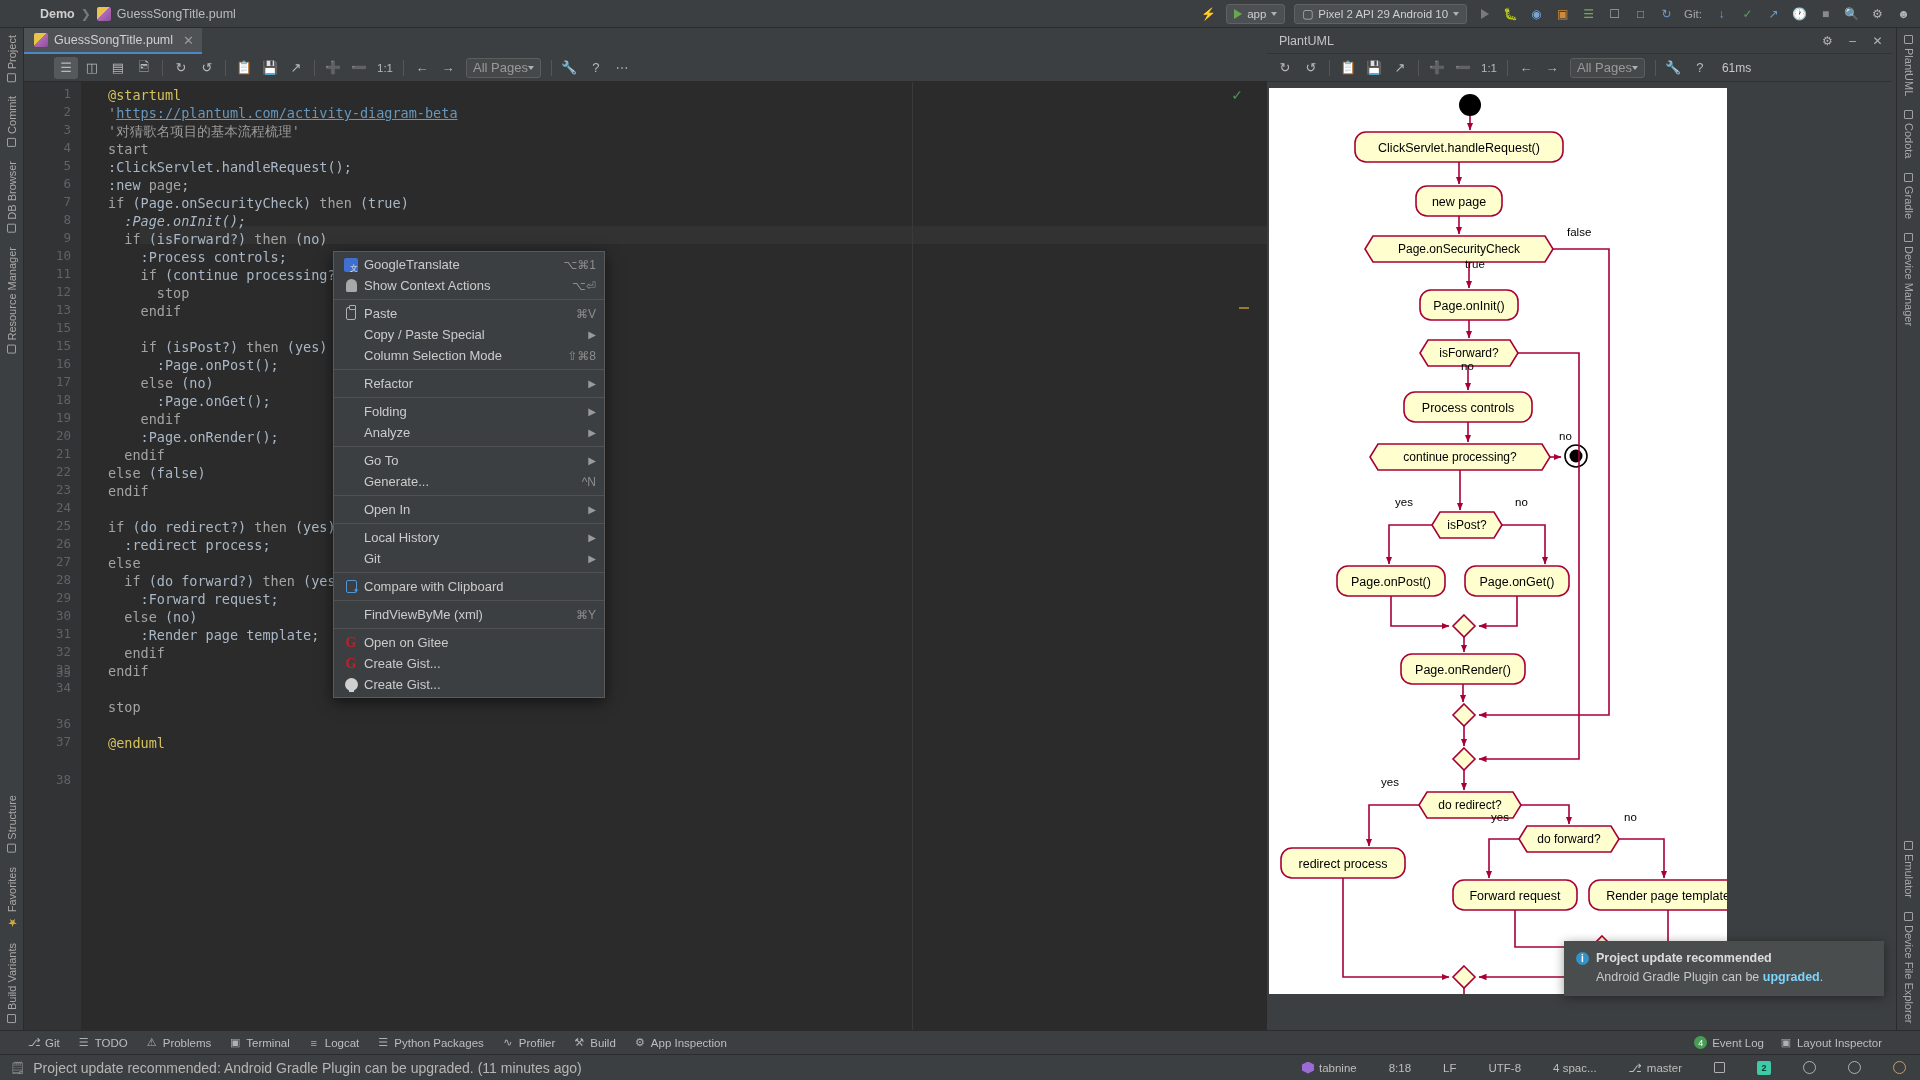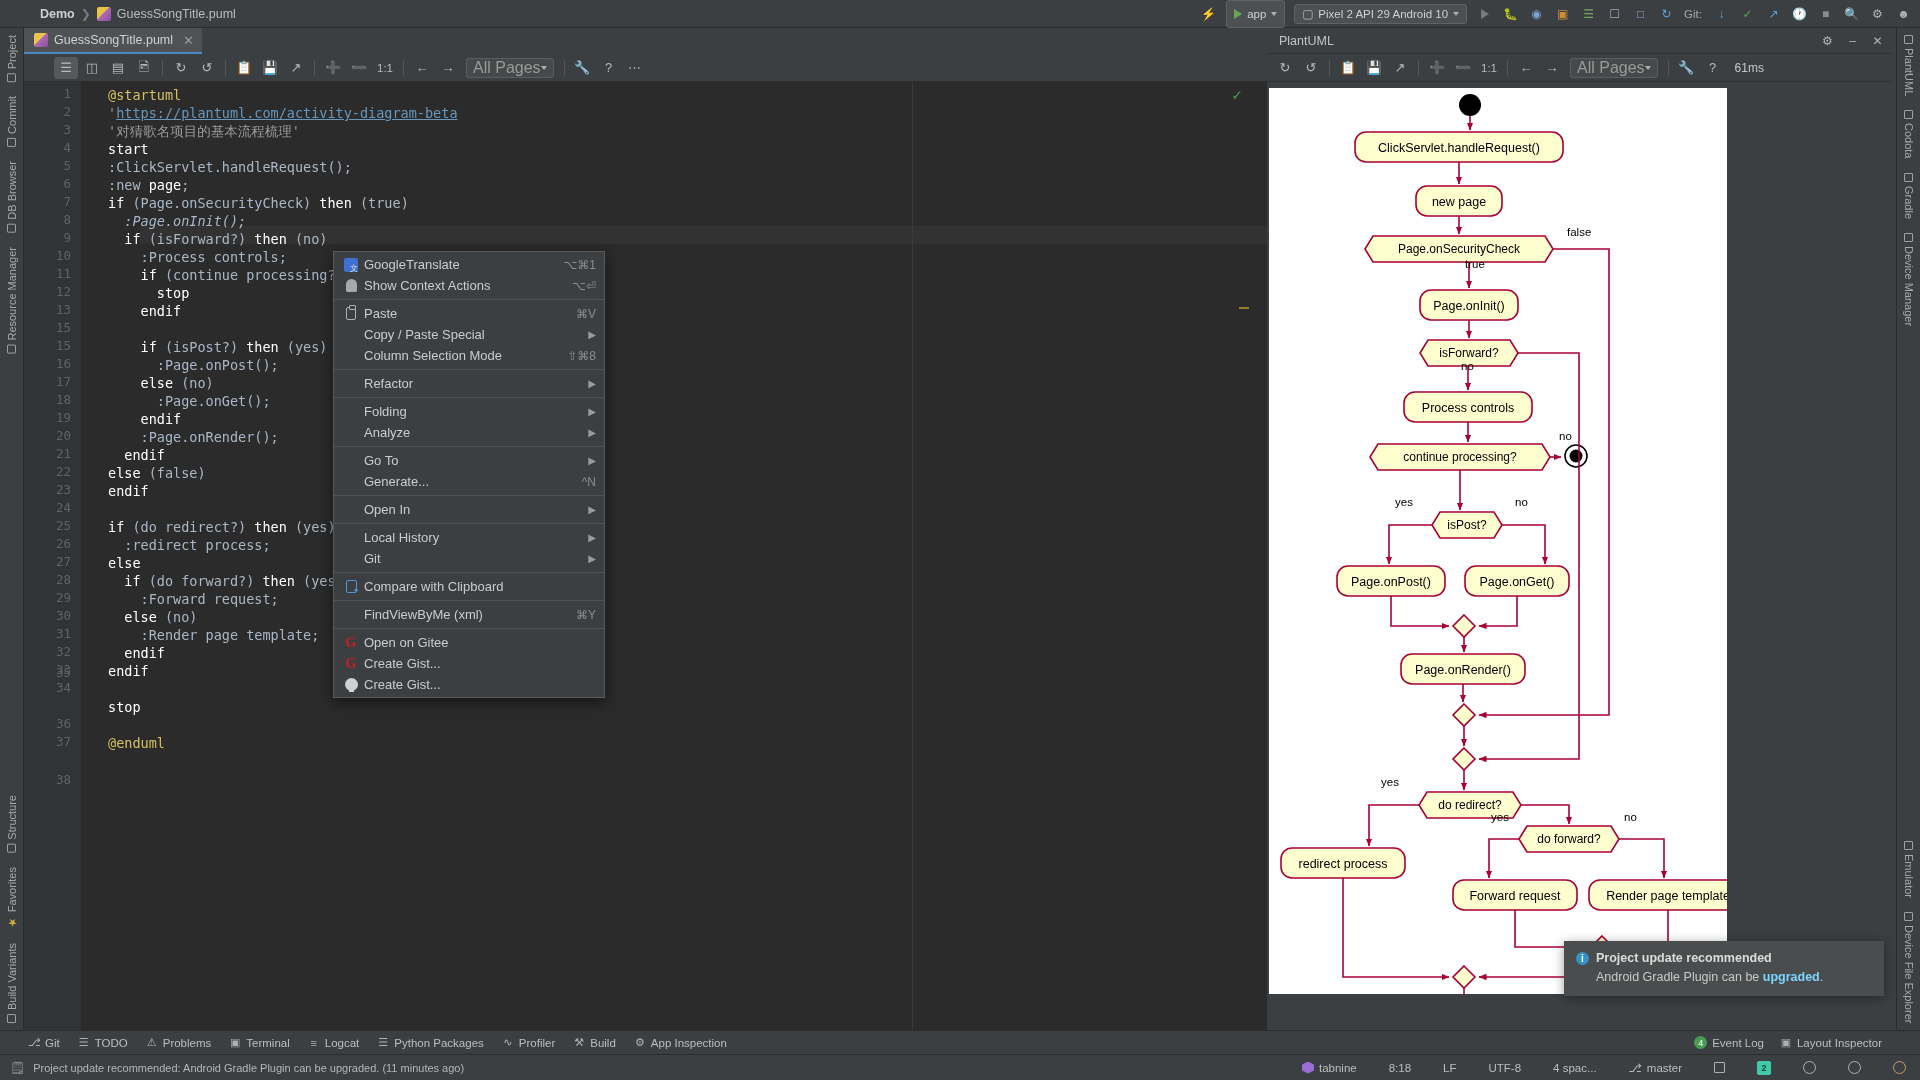--- a/index.html
+++ b/index.html
@@ -22,21 +22,21 @@
   .bc-proj { font-weight: bold; color: #cfcfcf; }
   .bc-sep { color: #7a7a7a; font-size: 12px; }
   .puml-ico {
     width: 14px; height: 14px; border-radius: 2px;
     background: linear-gradient(135deg,#e8c44a 0%, #e8c44a 45%, #b06ab3 46%, #8b4fa0 100%);
     display: inline-block; position: relative; flex: 0 0 auto;
   }
   .topbar-right { margin-left: auto; display: flex; align-items: center; gap: 9px; padding-right: 8px; }
   .tb-ico { width: 17px; height: 17px; display: flex; align-items: center; justify-content: center; color: #b4b4b4; font-size: 12px; cursor: pointer; }
   .run-config {
-    display: flex; align-items: center; gap: 5px; height: 28px;
+    display: flex; align-items: center; gap: 5px; height: 20px;
     background: #4c5052; border: 1px solid #5e6263; border-radius: 3px;
     padding: 0 7px; font-size: 11.5px; color: #cfcfcf; cursor: pointer;
   }
   .dev-sel {
     display: flex; align-items: center; gap: 5px; height: 20px;
     background: #4c5052; border: 1px solid #5e6263; border-radius: 3px;
     padding: 0 7px; font-size: 11.5px; color: #cfcfcf; cursor: pointer; white-space: nowrap;
   }
   .green-tri { width: 0; height: 0; border-left: 8px solid #6aa84f; border-top: 5px solid transparent; border-bottom: 5px solid transparent; }
   .gray-tri { width: 0; height: 0; border-left: 8px solid #7a7a7a; border-top: 5px solid transparent; border-bottom: 5px solid transparent; }
@@ -78,21 +78,21 @@
   }
   .tbtn {
     width: 24px; height: 22px; display: flex; align-items: center; justify-content: center;
     color: #b8b8b8; font-size: 13px; border-radius: 3px; cursor: pointer;
   }
   .tbtn.active { background: #55595b; }
   .tsep { width: 1px; height: 16px; background: #555; margin: 0 4px; }
   .pagesel {
     height: 20px; min-width: 72px; background: #45494a; border: 1px solid #5a5e5f;
     border-radius: 3px; display: flex; align-items: center; justify-content: space-between;
-    padding: 0 6px; font-size: 16px; color: #9a9a9a; cursor: pointer; margin: 0 4px;
+    padding: 0 6px; font-size: 13px; color: #9a9a9a; cursor: pointer; margin: 0 4px;
   }
   .ratio { font-size: 11.5px; color: #b8b8b8; padding: 0 4px; cursor: pointer; }
 
   
   .editor {
     position: absolute; left: 24px; top: 82px; width: 1243px; bottom: 50px;
     background: #2b2b2b; overflow: hidden;
   }
   .gutter {
     position: absolute; left: 0; top: 0; width: 58px; height: 100%;
@@ -100,21 +100,21 @@
   }
   .lnum {
     position: absolute; right: 10px; font-size: 12.5px; color: #606366;
     font-family: "DejaVu Sans Mono", monospace; text-align: right;
   }
   .codearea { position: absolute; left: 58px; top: 0; right: 0; bottom: 0; }
   .cline {
     position: absolute; left: 26px; font-size: 13.5px; line-height: 18px;
     font-family: "DejaVu Sans Mono", monospace; color: #a9b7c6; white-space: pre;
   }
-  .kw { color: #ffffff; }
+  .kw { color: #a3a3a3; }
   .str { color: #9a9a9a; }
   .yel { color: #d5c15c; }
   .lnk { color: #6897bb; text-decoration: underline; }
   .cmt { color: #9a9a9a; }
   .caretline { position: absolute; left: 58px; right: 0; height: 18px; background: #323232; }
   .ok-check { position: absolute; right: 24px; top: 5px; color: #499c54; font-size: 14px; }
   .err-mark { position: absolute; right: 18px; width: 10px; height: 2px; background: #9a7b2e; }
   .v-sep { position: absolute; top: 0; bottom: 0; width: 1px; background: #3a3a3a; }
 
   
@@ -188,21 +188,21 @@
   .twitem { display: flex; align-items: center; gap: 5px; font-size: 11.5px; color: #bdbdbd; cursor: pointer; }
   .twitem .gi { font-size: 11px; color: #b0b0b0; width: 12px; text-align: center; }
   .toolwin-right { margin-left: auto; display: flex; align-items: center; gap: 16px; padding-right: 38px; }
   .badge-g { width: 13px; height: 13px; border-radius: 50%; background: #499c54; color: #fff; font-size: 9px; display: flex; align-items: center; justify-content: center; }
 
   .statusbar {
     position: absolute; left: 0; bottom: 0; width: 1920px; height: 26px;
     background: #3c3f41; border-top: 1px solid #2b2b2b;
     display: flex; align-items: center; padding-left: 10px; gap: 8px;
   }
-  .status-msg { font-size: 11px; color: #b5b5b5; }
+  .status-msg { font-size: 14px; color: #b5b5b5; }
   .status-right { margin-left: auto; display: flex; align-items: center; gap: 32px; padding-right: 14px; font-size: 11.5px; color: #bdbdbd; }
   .tabnine { display: flex; align-items: center; gap: 5px; }
   .tn-hex { width: 12px; height: 12px; background: #9b6bd6; clip-path: polygon(50% 0,100% 25%,100% 75%,50% 100%,0 75%,0 25%); }
   .br-ico { width: 11px; height: 11px; border: 1.2px solid #b0b0b0; border-radius: 1px; }
   .green-sq { width: 14px; height: 14px; background: #3ec9a7; border-radius: 2px; color: #0b3b32; font-size: 9px; display:flex;align-items:center;justify-content:center;font-weight:bold;}
   .face { width: 13px; height: 13px; border-radius: 50%; border: 1.3px solid #b0b0b0; }
 
   .watermark {
     position: absolute; right: 30px; bottom: 22px; font-size: 27px;
     color: rgba(210,210,210,0.48); font-family: "Liberation Sans", sans-serif;

